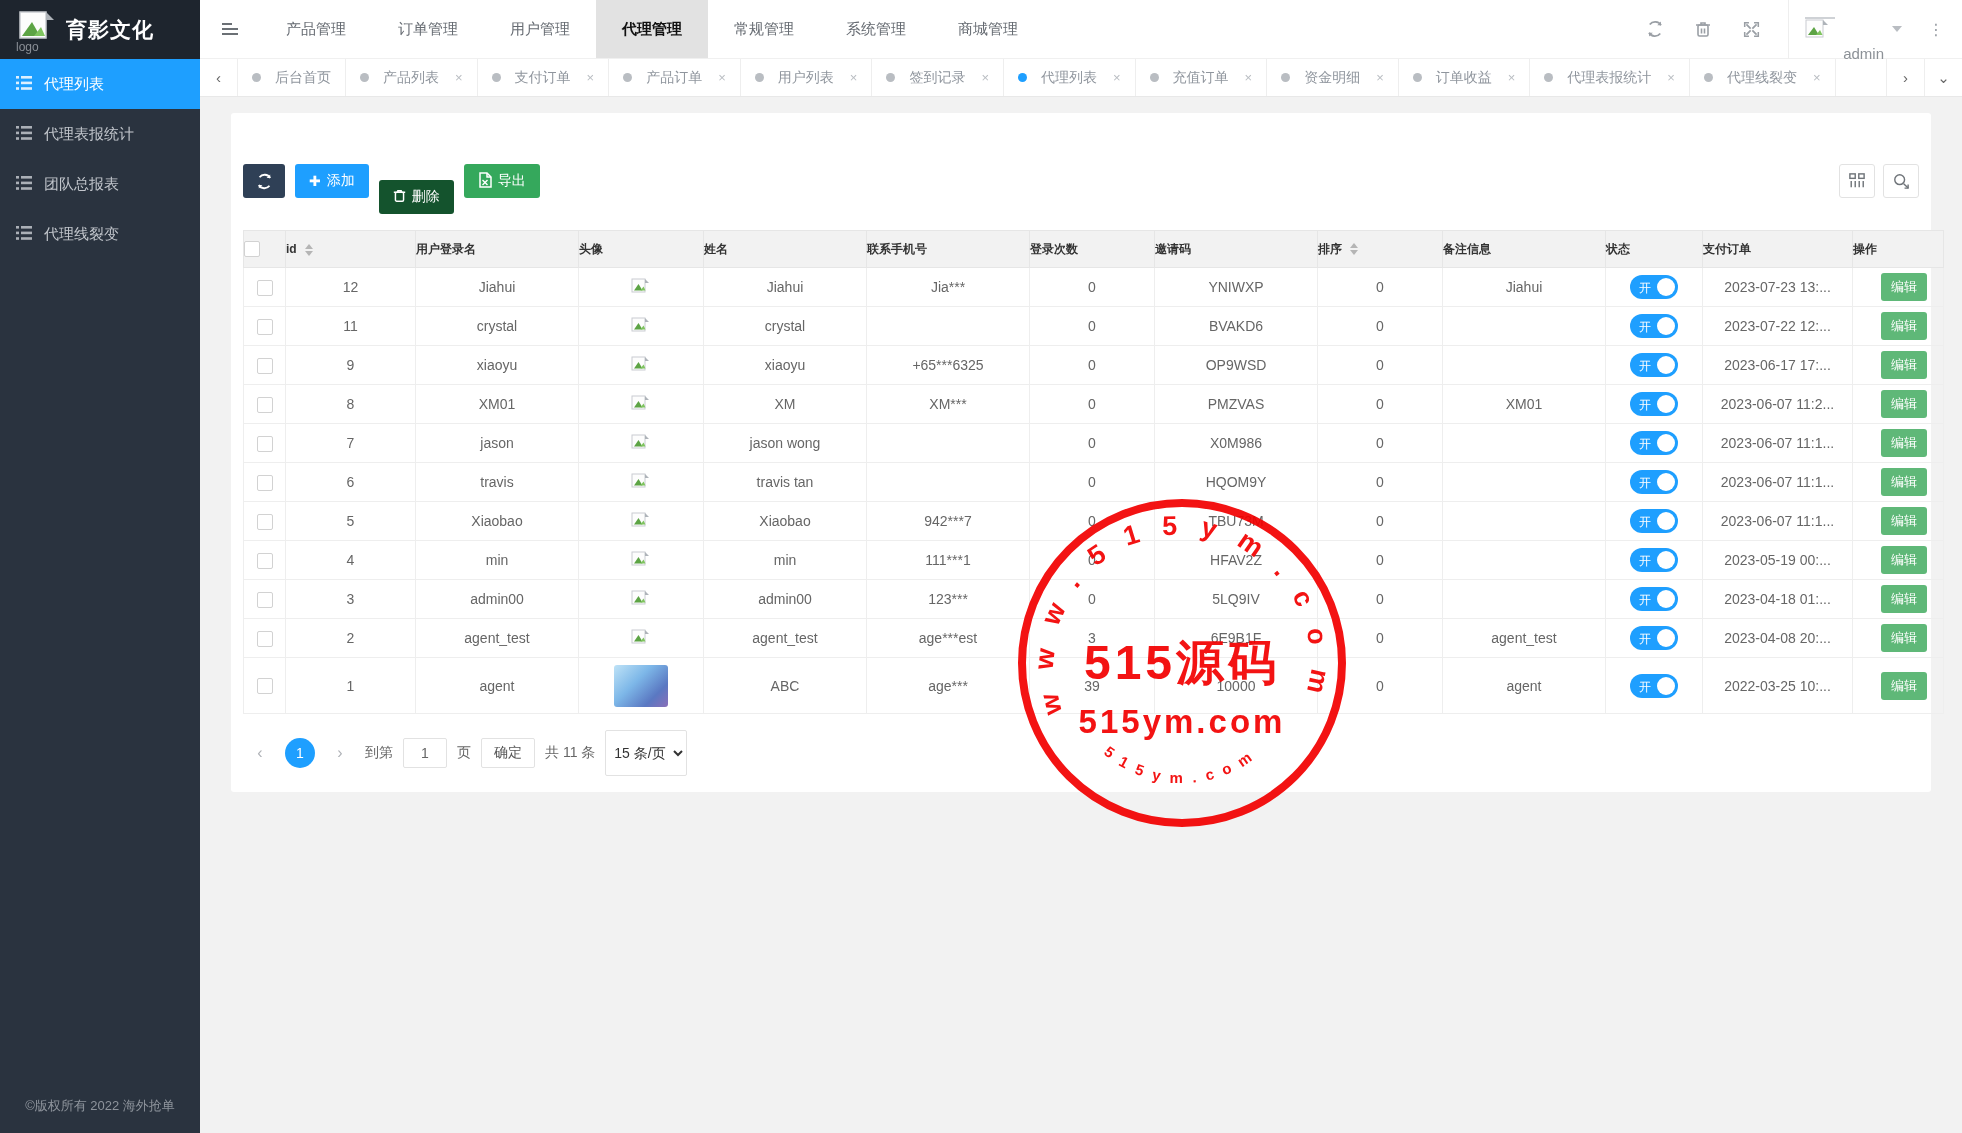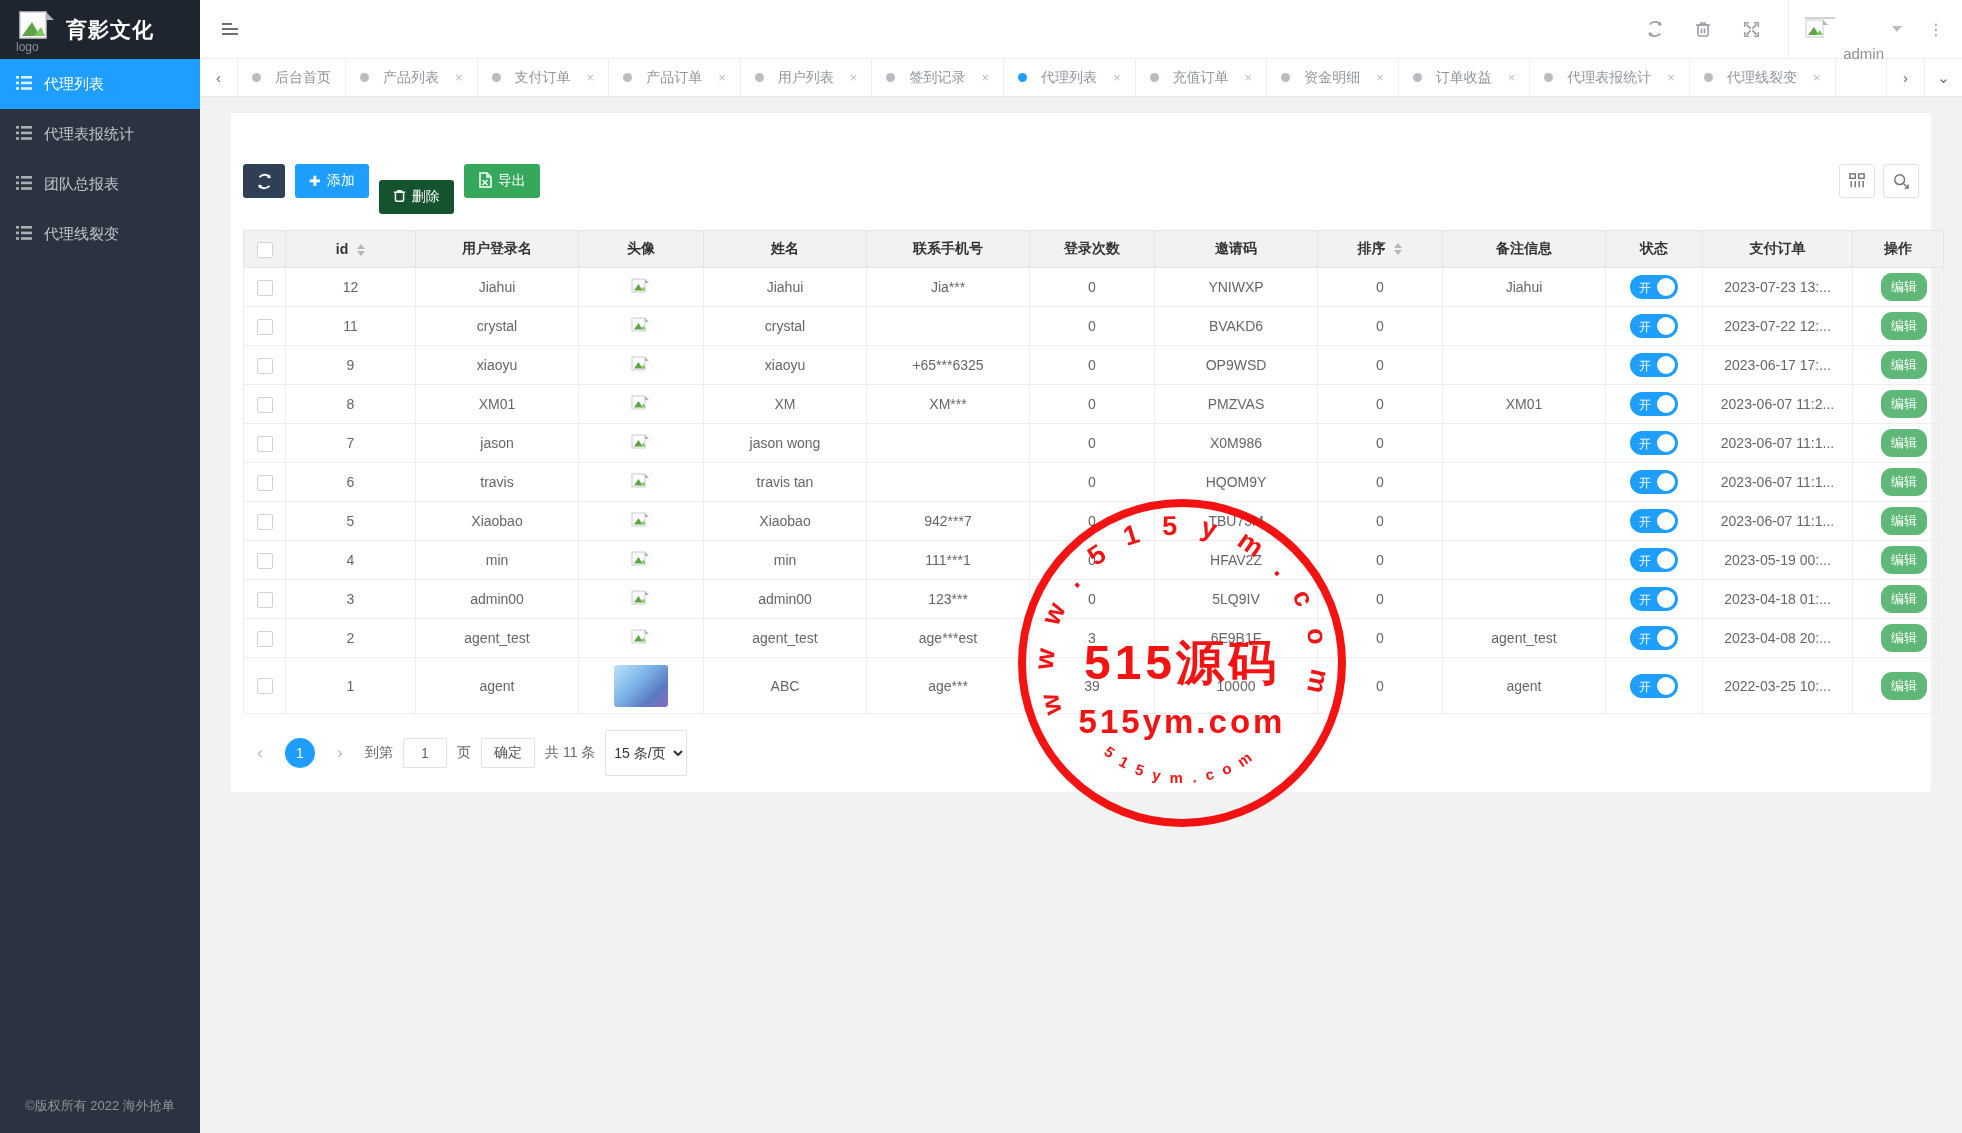--- a/index.html
+++ b/index.html
@@ -55,32 +55,32 @@
   .btn { height:34px; border:none; border-radius:3px; color:#fff; font-size:14px; display:inline-flex; align-items:center; gap:6px; padding:0 14px; cursor:pointer; margin-right:10px; font-family:inherit; }
   .btn-refresh { background:#2F4056; width:42px; justify-content:center; padding:0; font-size:17px; }
   .btn-add { background:#1E9FFF; }
   .btn-del { background:#14532d;margin-top:32px; }
   .btn-export { background:#35a85c; }
   .toolbar-right { margin-left:auto; display:flex; gap:8px; }
   .icon-btn { width:36px; height:34px; border:1px solid #e2e2e2; background:#fff; border-radius:3px; display:flex; align-items:center; justify-content:center; cursor:pointer; }
 
   
   table { width:100%; border-collapse:collapse; table-layout:fixed; }
-  thead th { background:#f2f2f2; border:1px solid #e6e6e6; height:37px; font-size:14px; color:#333; font-weight:bold; text-align:center; }
+  thead th { background:#f2f2f2; border:1px solid #e6e6e6; height:37px; font-size:12px; color:#333; font-weight:bold; text-align:left; }
   tbody td { border:1px solid #eeeeee; height:39px; font-size:14px; color:#666; text-align:center; overflow:hidden; white-space:nowrap; }
   tbody tr.tall td { height:56px; }
   .sort-carets { display:inline-flex; flex-direction:column; gap:2px; margin-left:5px; vertical-align:middle; }
   .sort-carets i { width:0; height:0; border-left:4px solid transparent; border-right:4px solid transparent; display:block; }
   .sort-carets .up { border-bottom:5px solid #b5b5b5; }
   .sort-carets .dn { border-top:5px solid #b5b5b5; }
   .cb { width:16px; height:16px; border:1px solid #d2d2d2; border-radius:2px; background:#fff; display:inline-block; cursor:pointer; vertical-align:middle; }
   .toggle { width:48px; height:24px; background:#1E9FFF; border-radius:13px; position:relative; display:inline-block; cursor:pointer; vertical-align:middle; }
   .toggle .txt { color:#fff; font-size:12px; position:absolute; left:9px; top:5px; }
   .toggle .knob { width:18px; height:18px; background:#fff; border-radius:50%; position:absolute; right:3px; top:3px; }
-  .edit-btn { background:#5FB878; color:#fff; border:none; border-radius:11px; font-size:13px; padding:5px 10px; cursor:pointer; font-family:inherit;margin-left:12px; }
+  .edit-btn { background:#5FB878; color:#fff; border:none; border-radius:3px; font-size:13px; padding:5px 10px; cursor:pointer; font-family:inherit;margin-left:12px; }
   .avatar-broken { width:20px; height:16px; display:inline-block; }
   .avatar-photo { width:54px; height:42px; border-radius:3px; display:inline-block; vertical-align:middle;
     background:linear-gradient(135deg,#bfe3f7 0%,#7db7e8 40%,#5a78c2 75%,#8a6fb8 100%); }
 
   
   .pager { display:flex; align-items:center; gap:10px; margin-top:16px; padding-left:2px; font-size:14px; color:#666; }
   .pg-arrow { width:30px; height:30px; display:flex; align-items:center; justify-content:center; color:#b0b3b8; font-size:16px; cursor:pointer; }
   .pg-num { width:30px; height:30px; border-radius:50%; background:#1E9FFF; color:#fff; display:flex; align-items:center; justify-content:center; font-size:14px; cursor:pointer; }
   .pg-input { width:44px; height:30px; border:1px solid #e2e2e2; border-radius:2px; text-align:center; font-size:14px; color:#666; font-family:inherit; }
   .pg-confirm { height:30px; border:1px solid #e2e2e2; background:#fff; border-radius:2px; padding:0 12px; font-size:14px; color:#555; cursor:pointer; font-family:inherit; }
@@ -169,20 +169,43 @@
   </div>
 
   <div class="topbar">
     <div class="burger">
       <span class="burger-icon">
           <i></i>
           <i></i>
           <i></i>
         </span>
     </div>
+    <div class="top-nav">
+        <div class="nav-item">
+          <span>产品管理</span>
+        </div>
+        <div class="nav-item">
+          <span>订单管理</span>
+        </div>
+        <div class="nav-item">
+          <span>用户管理</span>
+        </div>
+        <div class="nav-item active">
+          <span>代理管理</span>
+        </div>
+        <div class="nav-item">
+          <span>常规管理</span>
+        </div>
+        <div class="nav-item">
+          <span>系统管理</span>
+        </div>
+        <div class="nav-item">
+          <span>商城管理</span>
+        </div>
+      </div>
     <div class="top-right">
       <span class="tr-icon">
         <svg width="18" height="18" viewBox="0 0 24 24" fill="none" stroke="#9a9fa5" stroke-width="2.4">
           <path d="M20 7 A9 9 0 0 0 5 6"></path>
             <path d="M4 17 A9 9 0 0 0 19 18"></path>
           <path d="M20 2 v5 h-5" fill="#9a9fa5" stroke="none"></path>
             <path d="M4 22 v-5 h5" fill="#9a9fa5" stroke="none"></path>
         </svg>
       </span>
       <span class="tr-icon">

